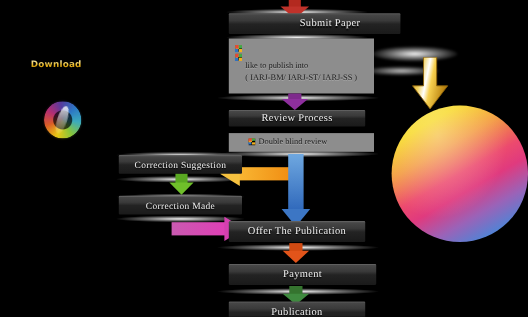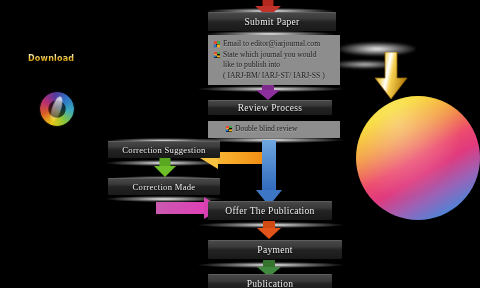--- a/index.html
+++ b/index.html
@@ -170,32 +170,30 @@
   <div class="glow" style="left:106px;top:176px;width:116px;"></div>
   <div class="glow" style="left:106px;top:196px;width:116px;"></div>
   <div class="glow" style="left:198px;top:222px;width:146px;"></div>
   <div class="glow" style="left:198px;top:262px;width:146px;"></div>
 
   <div class="arrow-down" style="left:255px;top:0px;width:26px;height:16px;">
     <div class="shaft" style="top:0;width:11px;height:7px;background:#b3291f;"></div>
     <div class="head" style="top:6px;border-left:13px solid transparent;border-right:13px solid transparent;border-top:11px solid #c0322a;"></div>
   </div>
 
-  <div class="box" style="left:208px;top:12px;width:128px;height:19px;">
+  <div class="box" style="left:208px;top:12px;width:128px;height:19px;padding-left:28px;">
     <span>Submit Paper</span>
   </div>
 
   <div class="note" style="left:208px;top:35px;width:132px;height:50px;">
     <div class="line">
       <span class="bullet"></span>
-      <span>Email to editor@iarjournal.com</span>
     </div>
     <div class="line">
       <span class="bullet"></span>
-      <span>State which journal you would</span>
     </div>
     <div class="line sub">
       <span>like to publish into</span>
     </div>
     <div class="line sub">
       <span>( IARJ-BM/ IARJ-ST/ IARJ-SS )</span>
     </div>
   </div>
 
   <div class="arrow-down" style="left:256px;top:85px;width:24px;height:15px;">

